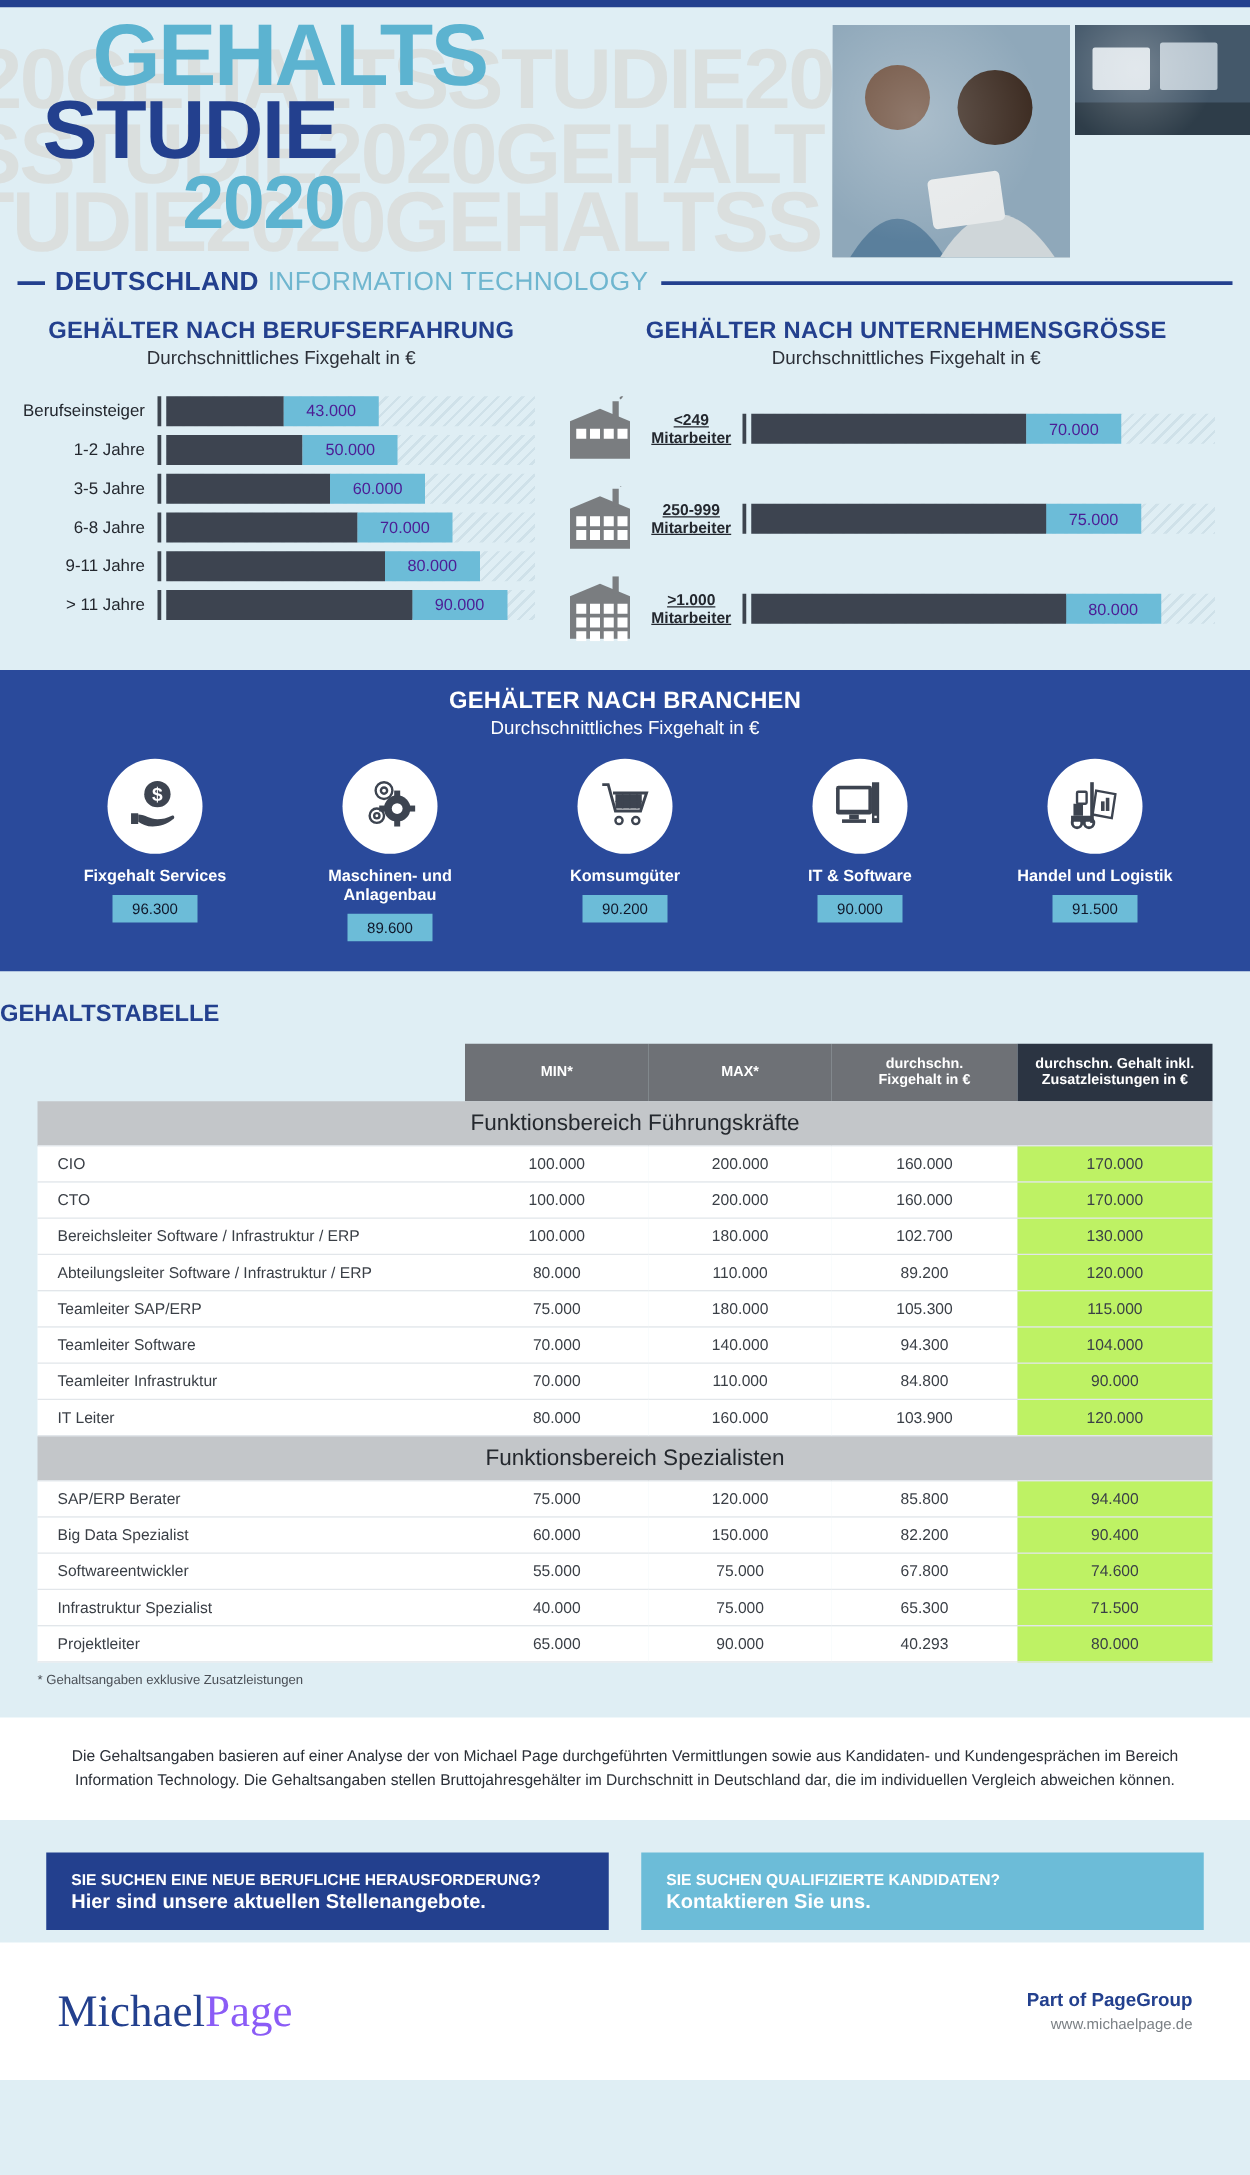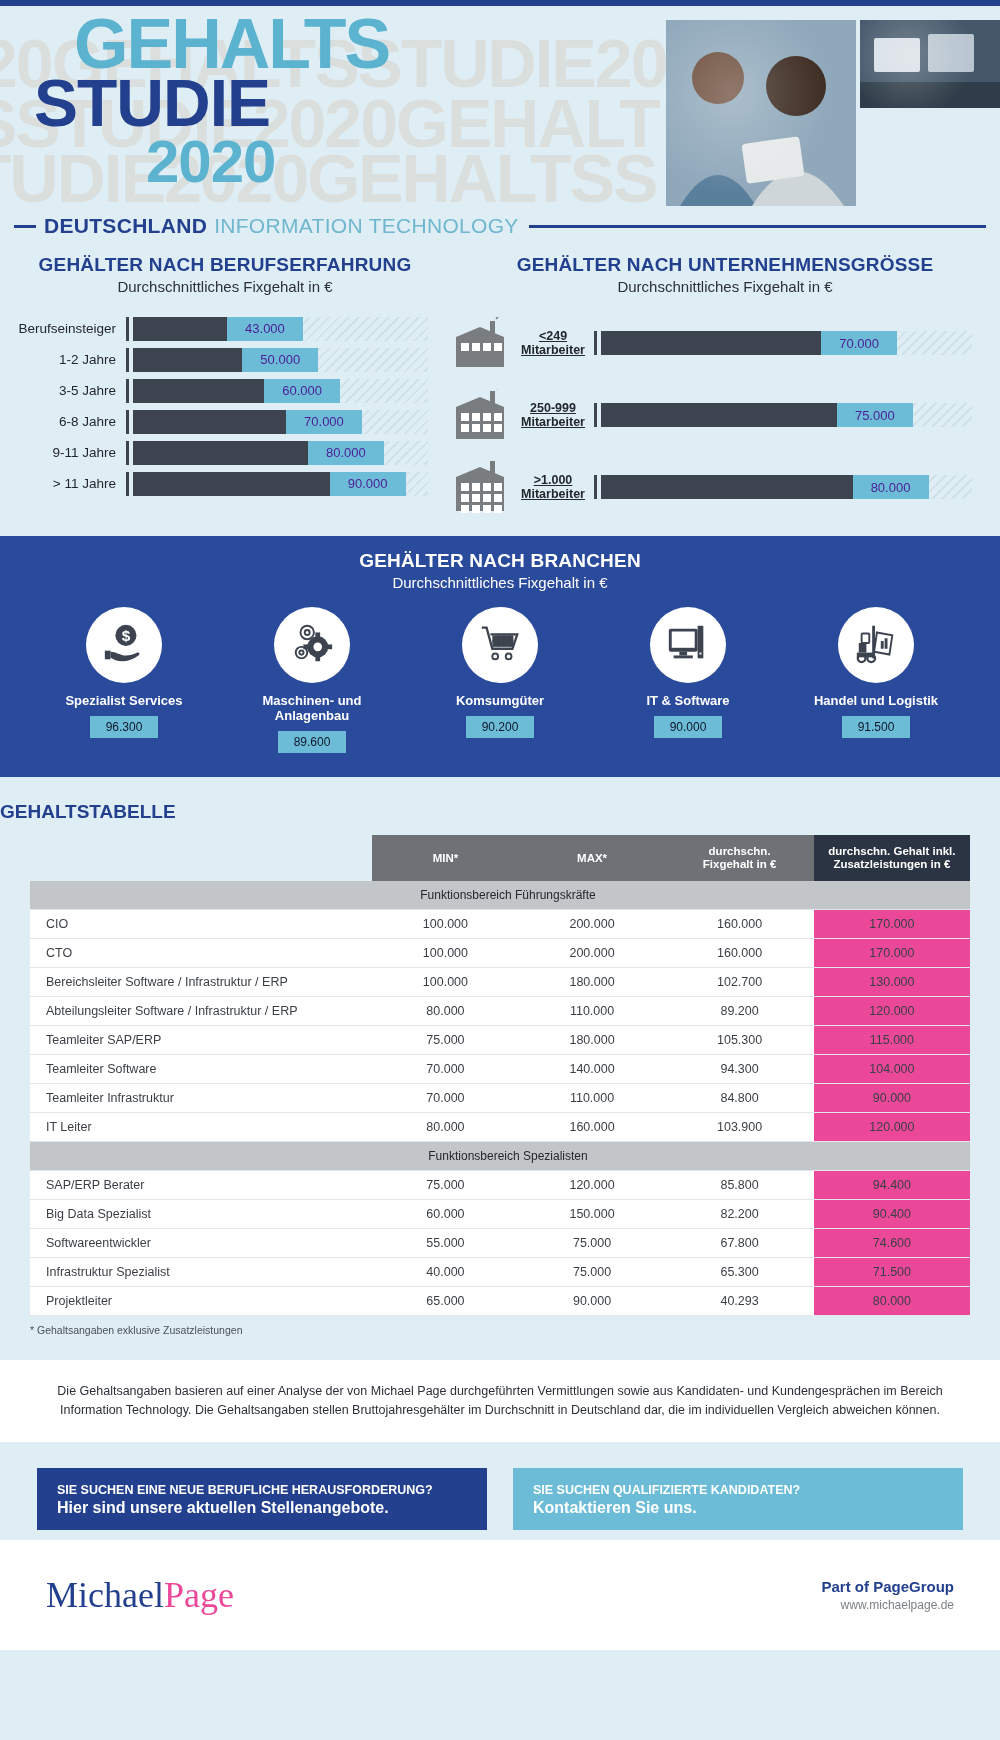--- a/index.html
+++ b/index.html
@@ -74,37 +74,37 @@
   .br-val{display:inline-block;margin-top:8px;background:#6cbcd8;color:#0f172a;font-size:12px;
       padding:4px 16px;}
 
   
   .tablewrap{background:#dfeef4;padding:24px 0 0;}
   .tb-title{text-align:left;font-size:19px;font-weight:bold;color:#23408e;margin-bottom:12px;}
   table{border-collapse:collapse;width:940px;margin:0 auto;font-size:12.5px;color:#3a3f46;}
   thead th{background:#6e7176;color:#fff;font-weight:bold;font-size:11.5px;line-height:13px;padding:10px 6px;text-align:center;}
   thead th.first{background:transparent;}
   thead th.last{background:#2b3442;}
-  .secrow td{background:#c3c6c9;font-size:12px;color:#24282e;padding:7px 0 7px 16px;font-weight:normal;}
+  .secrow td{background:#c3c6c9;font-size:18px;color:#24282e;padding:7px 0 7px 16px;font-weight:normal;}
   tbody td{background:#fff;padding:7px 6px;border-bottom:1px solid #e2e6ea;text-align:center;}
   tbody td.name{text-align:left;padding-left:16px;}
-  tbody td.alt{background:#ec4899;}
+  tbody td.alt{background:#bef264;}
   .tbl-note{width:940px;margin:8px auto 0;font-size:10.5px;color:#4a4f56;}
 
   
   .disclaimer{background:#fff;margin-top:24px;padding:22px 44px;font-size:12.5px;color:#2b3038;line-height:19px;text-align:center;}
   .ctawrap{background:#dfeef4;padding:26px 0 10px;display:flex;justify-content:center;gap:26px;}
   .cta{width:410px;padding:14px 20px;text-align:left;line-height:17px;}
   .cta-a{background:#23408e;color:#fff;}
   .cta-b{background:#6cbcd8;color:#fff;}
   .cta-t{font-size:12.5px;font-weight:bold;}
   .cta-s{font-size:16px;font-weight:bold;}
   .footer{background:#fff;height:110px;display:flex;align-items:center;justify-content:space-between;padding:0 46px;}
   .logo{font-size:36px;color:#23408e;font-family:"Liberation Serif",serif;}
-  .logo .page{color:#ec4899;background:none;width:auto;height:auto;}
+  .logo .page{color:#8b5cf6;background:none;width:auto;height:auto;}
   .pg{text-align:right;}
   .pg1{font-size:15px;font-weight:bold;color:#23408e;}
   .pg2{font-size:12px;color:#7b8085;margin-top:3px;}
 </style>
 </head>
 <body>
 
 <div class="page">
 
   <div class="topbar"></div>
@@ -304,21 +304,21 @@
     <div class="circle">
       <span><svg width="46" height="46" viewBox="0 0 48 48">
                 <g fill="#3d4450">
                   <circle cx="26" cy="16" r="11"></circle>
                   <text x="26" y="22" font-size="16" font-weight="bold" fill="#fff" text-anchor="middle" font-family="Liberation Sans">$</text>
                   <path d="M4 32h6v9H4z"></path>
                   <path d="M10 33c6 0 10 4 16 4 4 0 8-1 12-3 2-1 3 2 1 3-5 4-11 6-17 6-5 0-9-2-12-4z"></path>
                 </g>
               </svg></span>
     </div>
-    <div class="br-name">Spezialist Services</div>
+    <div class="br-name">Fixgehalt Services</div>
     <div><span class="br-val">96.300</span></div>
   </div>
         <div class="br-item">
     <div class="circle">
       <span><svg width="46" height="46" viewBox="0 0 48 48">
                 <g fill="#3d4450">
                   <circle cx="30" cy="28" r="11"></circle>
                   <circle cx="30" cy="28" r="4.5" fill="#fff"></circle>
                   <g transform="translate(30,28)">
                     <rect x="-2.5" y="-15" width="5" height="5"></rect>

